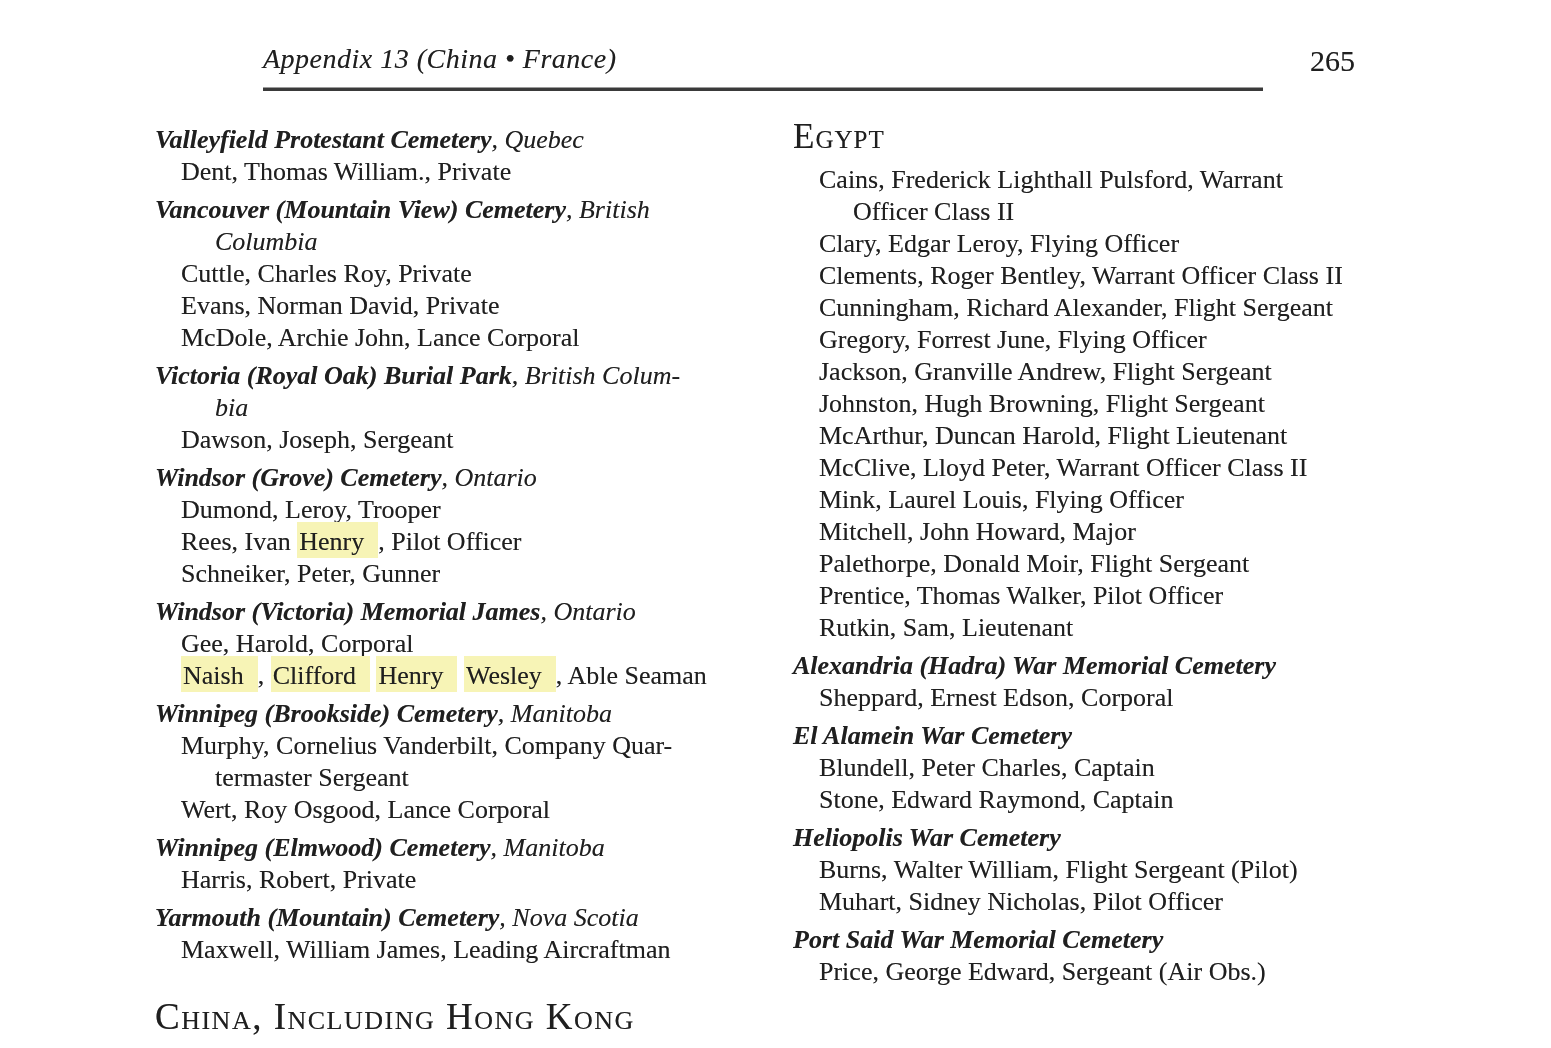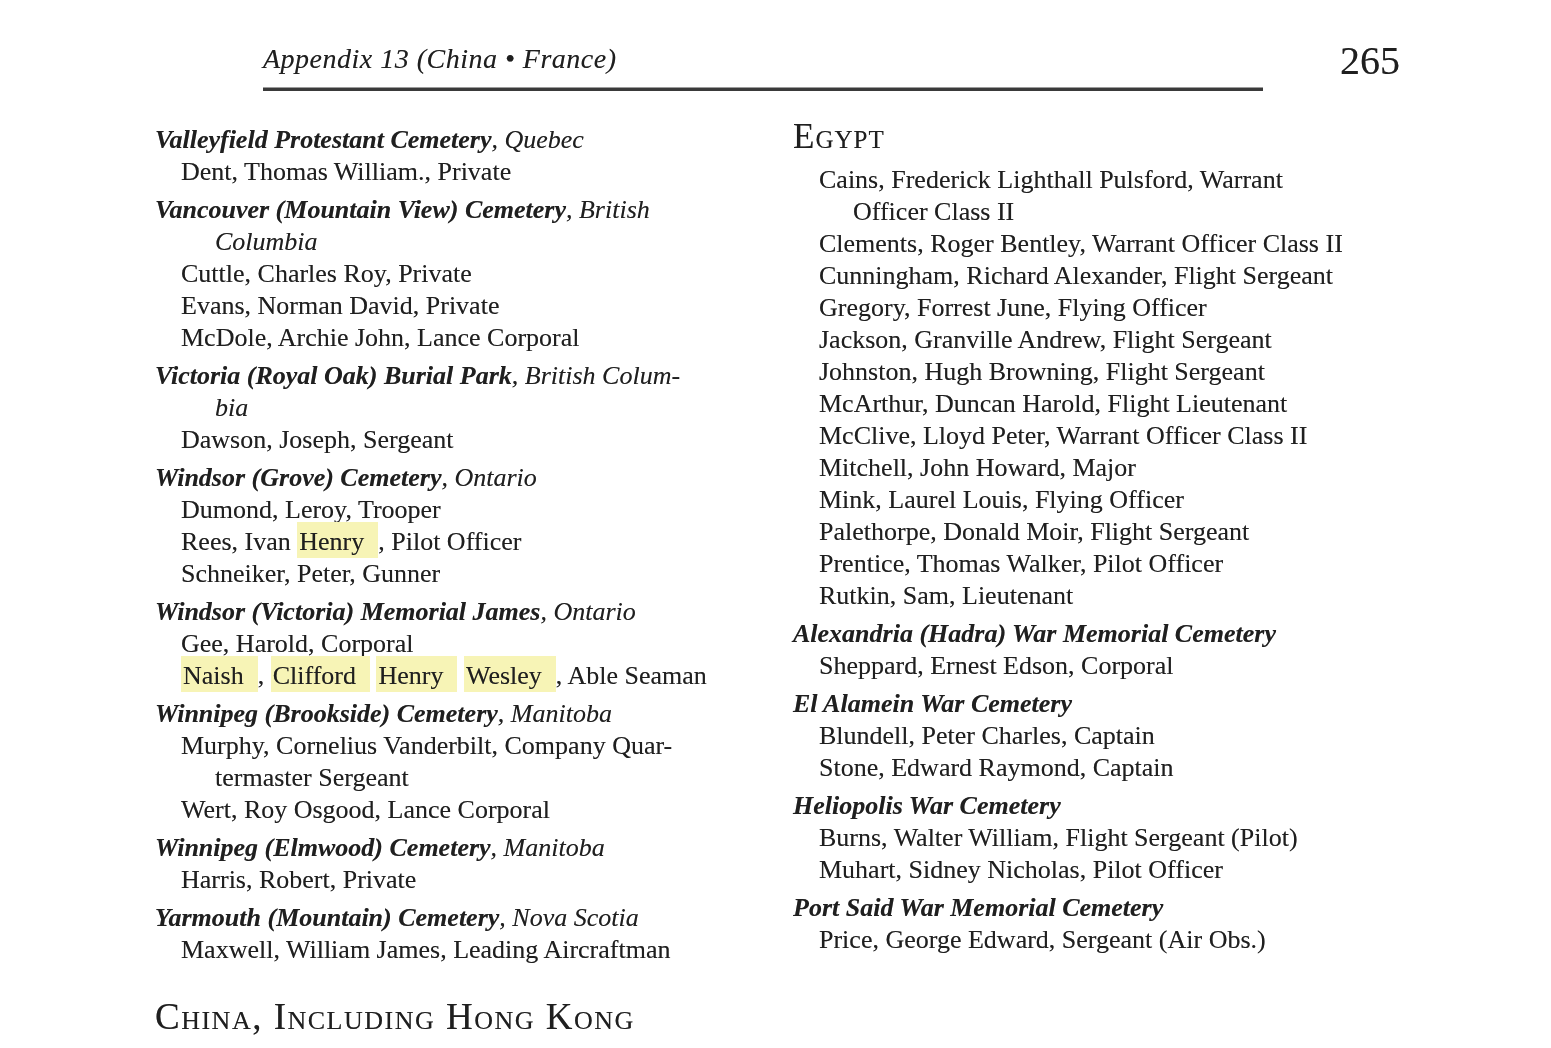--- a/index.html
+++ b/index.html
@@ -17,22 +17,22 @@
     text-shadow: 0 0 0.6px rgba(25,25,25,0.45);
   }
   .running-header {
     position: absolute; left: 263px; top: 42px; width: 1002px;
     font-style: italic;
     font-size: 28px; line-height: 34px;
     letter-spacing: 0.5px;
   }
   .page-number {
     position: absolute; left: 1310px; top: 44px; width: 90px;
-    text-align: right;
-    font-size: 40px; line-height: 34px;
+    text-align: left;
+    font-size: 30px; line-height: 34px;
   }
   .header-rule {
     position: absolute; left: 263px; top: 87px; width: 1000px; height: 4px;
     background: #3a3a3a;
     border-top: 1px solid #9c9c9c;
   }
   .column {
     position: absolute;
     font-size: 26px; line-height: 32px;
   }
@@ -113,29 +113,30 @@
         <div class="cem-line"><span class="cem-name">Yarmouth (Mountain) Cemetery</span><span class="cem-sep">, </span><span class="cem-loc">Nova Scotia</span></div>
         <div class="entry"><span>Maxwell, William James, Leading Aircraftman</span></div>
       </div>
       <div class="section-heading large gap-above">China, Including Hong Kong</div>
     </div>
   <div class="column col-right">
       <div class="section-heading">Egypt</div>
       <div class="cemetery">
         <div class="entry"><span>Cains, Frederick Lighthall Pulsford, Warrant
 Officer Class II</span></div>
+        <div class="entry"><span>Clary, Edgar Leroy, Flying Officer</span></div>
         <div class="entry"><span>Clements, Roger Bentley, Warrant Officer Class II</span></div>
         <div class="entry"><span>Cunningham, Richard Alexander, Flight Sergeant</span></div>
         <div class="entry"><span>Gregory, Forrest June, Flying Officer</span></div>
         <div class="entry"><span>Jackson, Granville Andrew, Flight Sergeant</span></div>
         <div class="entry"><span>Johnston, Hugh Browning, Flight Sergeant</span></div>
         <div class="entry"><span>McArthur, Duncan Harold, Flight Lieutenant</span></div>
         <div class="entry"><span>McClive, Lloyd Peter, Warrant Officer Class II</span></div>
+        <div class="entry"><span>Mink, Laurel Louis, Flying Officer</span></div>
         <div class="entry"><span>Mitchell, John Howard, Major</span></div>
-        <div class="entry"><span>Mink, Laurel Louis, Flying Officer</span></div>
         <div class="entry"><span>Palethorpe, Donald Moir, Flight Sergeant</span></div>
         <div class="entry"><span>Prentice, Thomas Walker, Pilot Officer</span></div>
         <div class="entry"><span>Rutkin, Sam, Lieutenant</span></div>
       </div>
       <div class="cemetery">
         <div class="cem-line"><span class="cem-name">Alexandria (Hadra) War Memorial Cemetery</span></div>
         <div class="entry"><span>Sheppard, Ernest Edson, Corporal</span></div>
       </div>
       <div class="cemetery">
         <div class="cem-line"><span class="cem-name">El Alamein War Cemetery</span></div>

